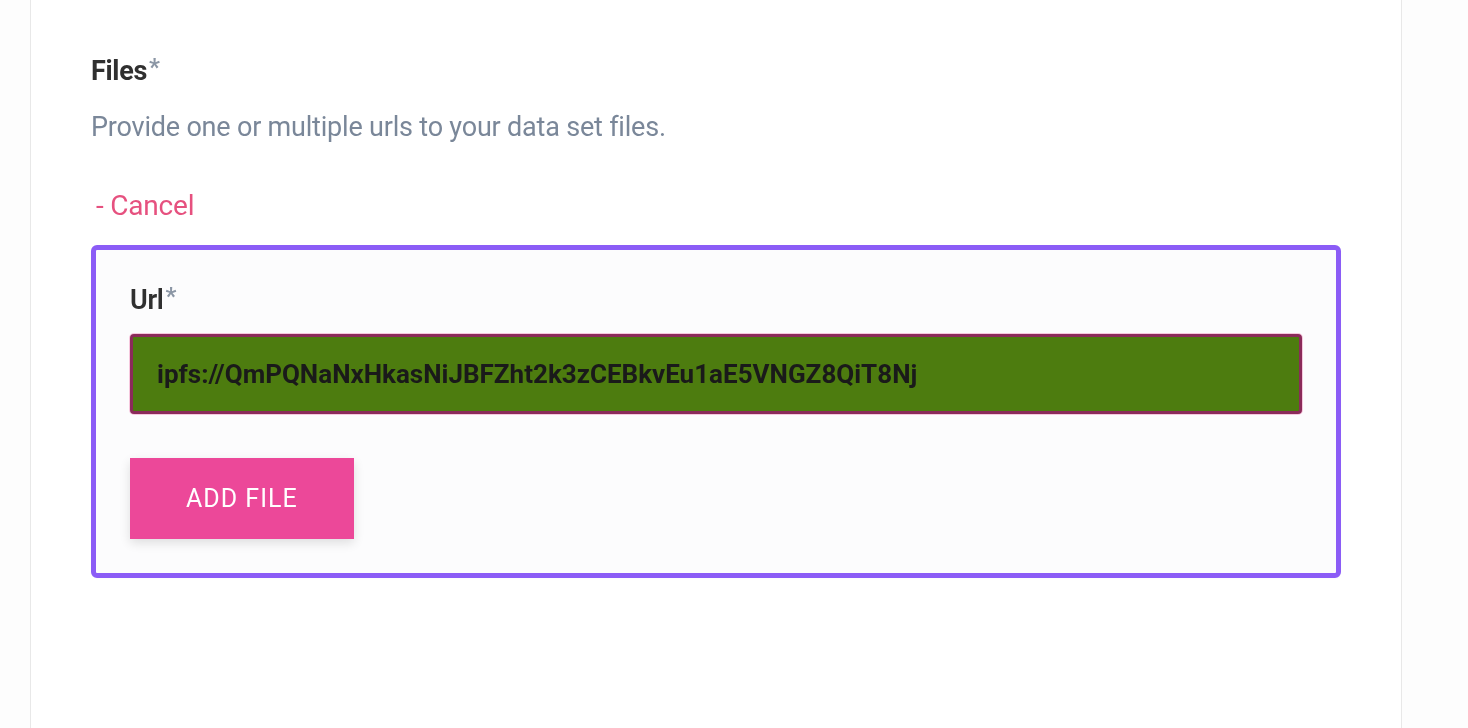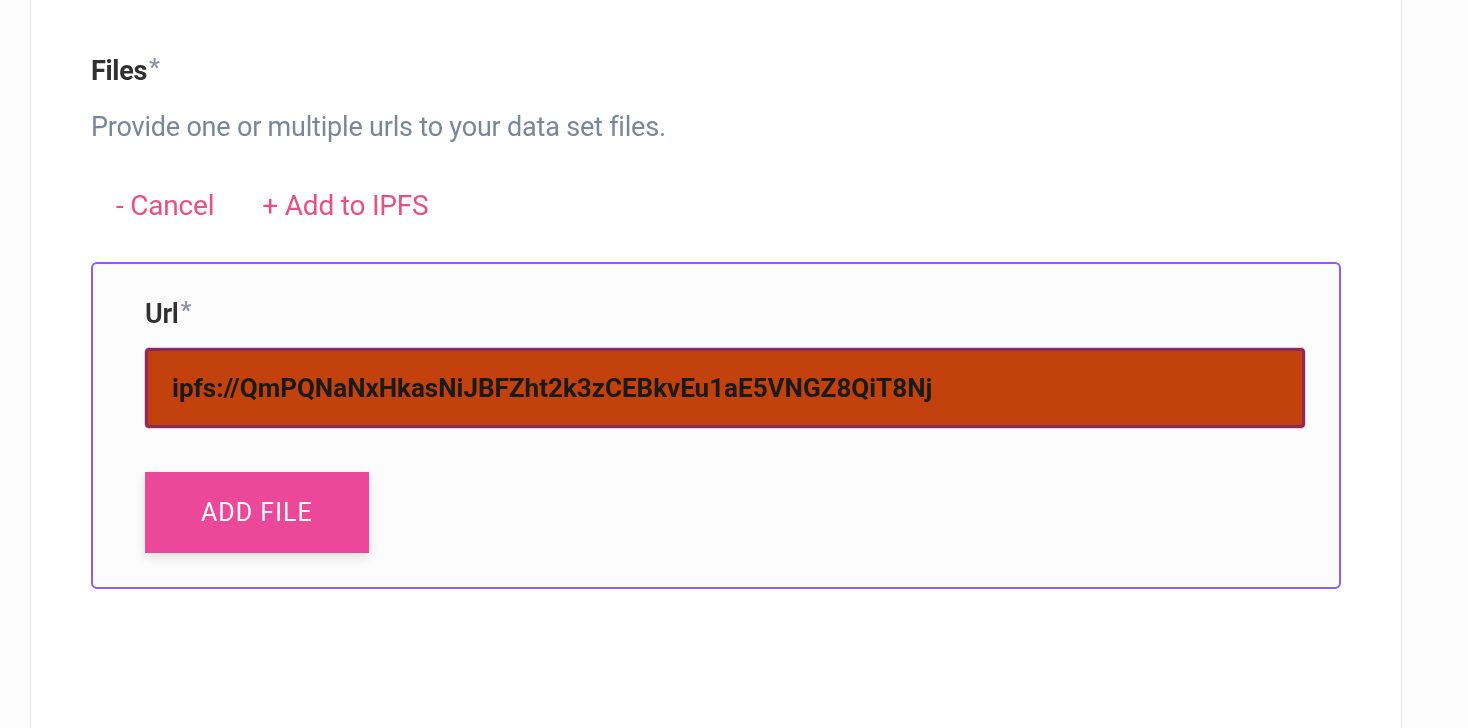--- a/index.html
+++ b/index.html
@@ -37,37 +37,37 @@
       top: -2px;
     }
     .section-description {
       font-size: 27px;
       color: #7a8799;
       margin-top: 24px;
       letter-spacing: -0.2px;
     }
     .action-links {
       display: flex;
-      gap: 48px;
+      gap: 34px;
       margin-top: 46px;
-      margin-left: 25px;
+      margin-left: 5px;
     }
     .action-link {
       font-size: 28px;
       color: #e6517f;
       cursor: pointer;
       user-select: none;
       letter-spacing: -0.2px;
     }
     .url-panel {
-      margin-top: 40px;
-      border: 2px solid #8b5cf6;
+      margin-top: 23px;
+      border: 5px solid #8b5cf6;
       border-radius: 6px;
       background: #fcfcfd;
-      padding: 34px 34px 34px 52px;
+      padding: 34px 34px 34px 34px;
       box-shadow: 0 1px 2px rgba(0,0,0,0.02);
     }
     .url-label {
       font-size: 27px;
       font-weight: 600;
       color: #303030;
       letter-spacing: -0.3px;
     }
     .url-label .asterisk {
       color: #8b96a5;
@@ -76,21 +76,21 @@
       font-size: 24px;
       vertical-align: top;
       position: relative;
       top: -2px;
     }
     .url-input {
       width: 100%;
       margin-top: 18px;
       border: 3px solid #8b2b5a;
       border-radius: 4px;
-      background: #c2410c;
+      background: #4d7c0f;
       padding: 22px 24px;
       font-size: 26px;
       font-weight: 700;
       color: #1a1a1a;
       outline: none;
       box-shadow: 0 0 0 1px rgba(232, 79, 152, 0.3);
       font-family: inherit;
     }
     .url-helper {
       font-size: 25px;
@@ -119,21 +119,20 @@
 <div class="outer-container">
 
   <div class="section-label">
     <span>Files</span><span class="asterisk">*</span>
   </div>
 
   <div class="section-description">Provide one or multiple urls to your data set files.</div>
 
   <div class="action-links">
     <span class="action-link">- Cancel</span>
-    <span class="action-link">+ Add to IPFS</span>
   </div>
 
   <div class="url-panel">
 
     <div class="url-label">
       <span>Url</span><span class="asterisk">*</span>
     </div>
 
     <input type="text" class="url-input" value="ipfs://QmPQNaNxHkasNiJBFZht2k3zCEBkvEu1aE5VNGZ8QiT8Nj" style="">
 

